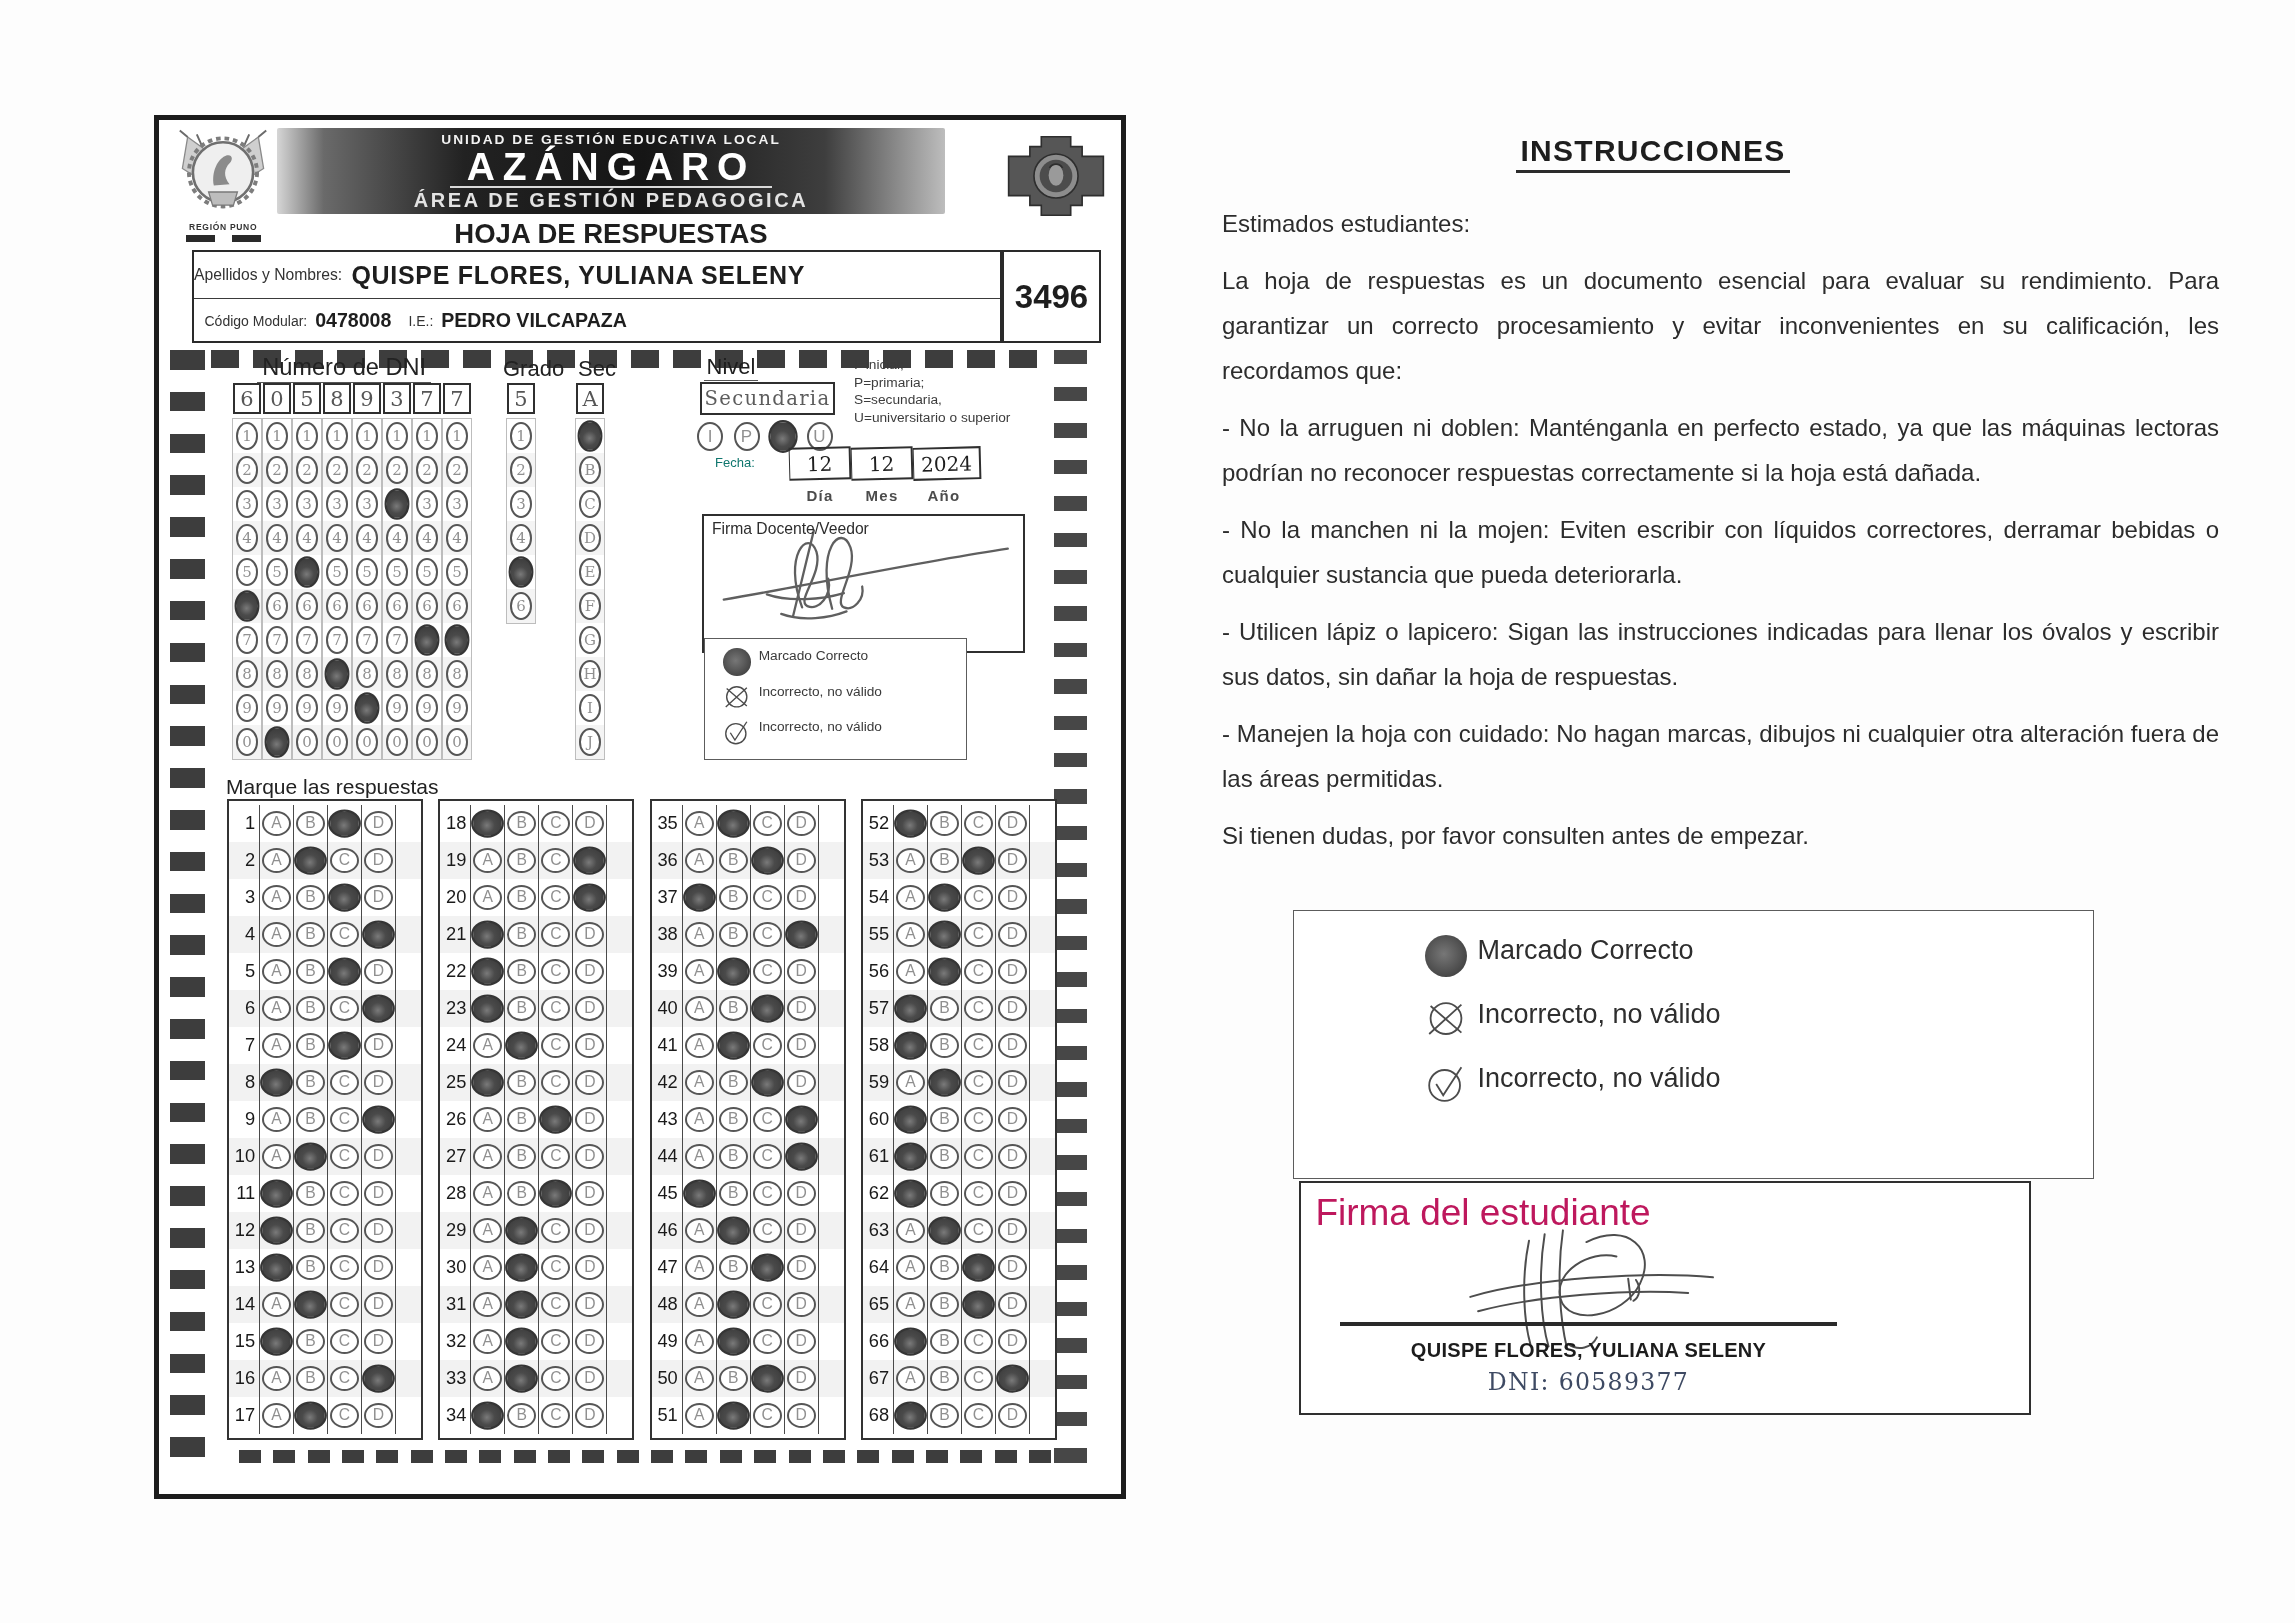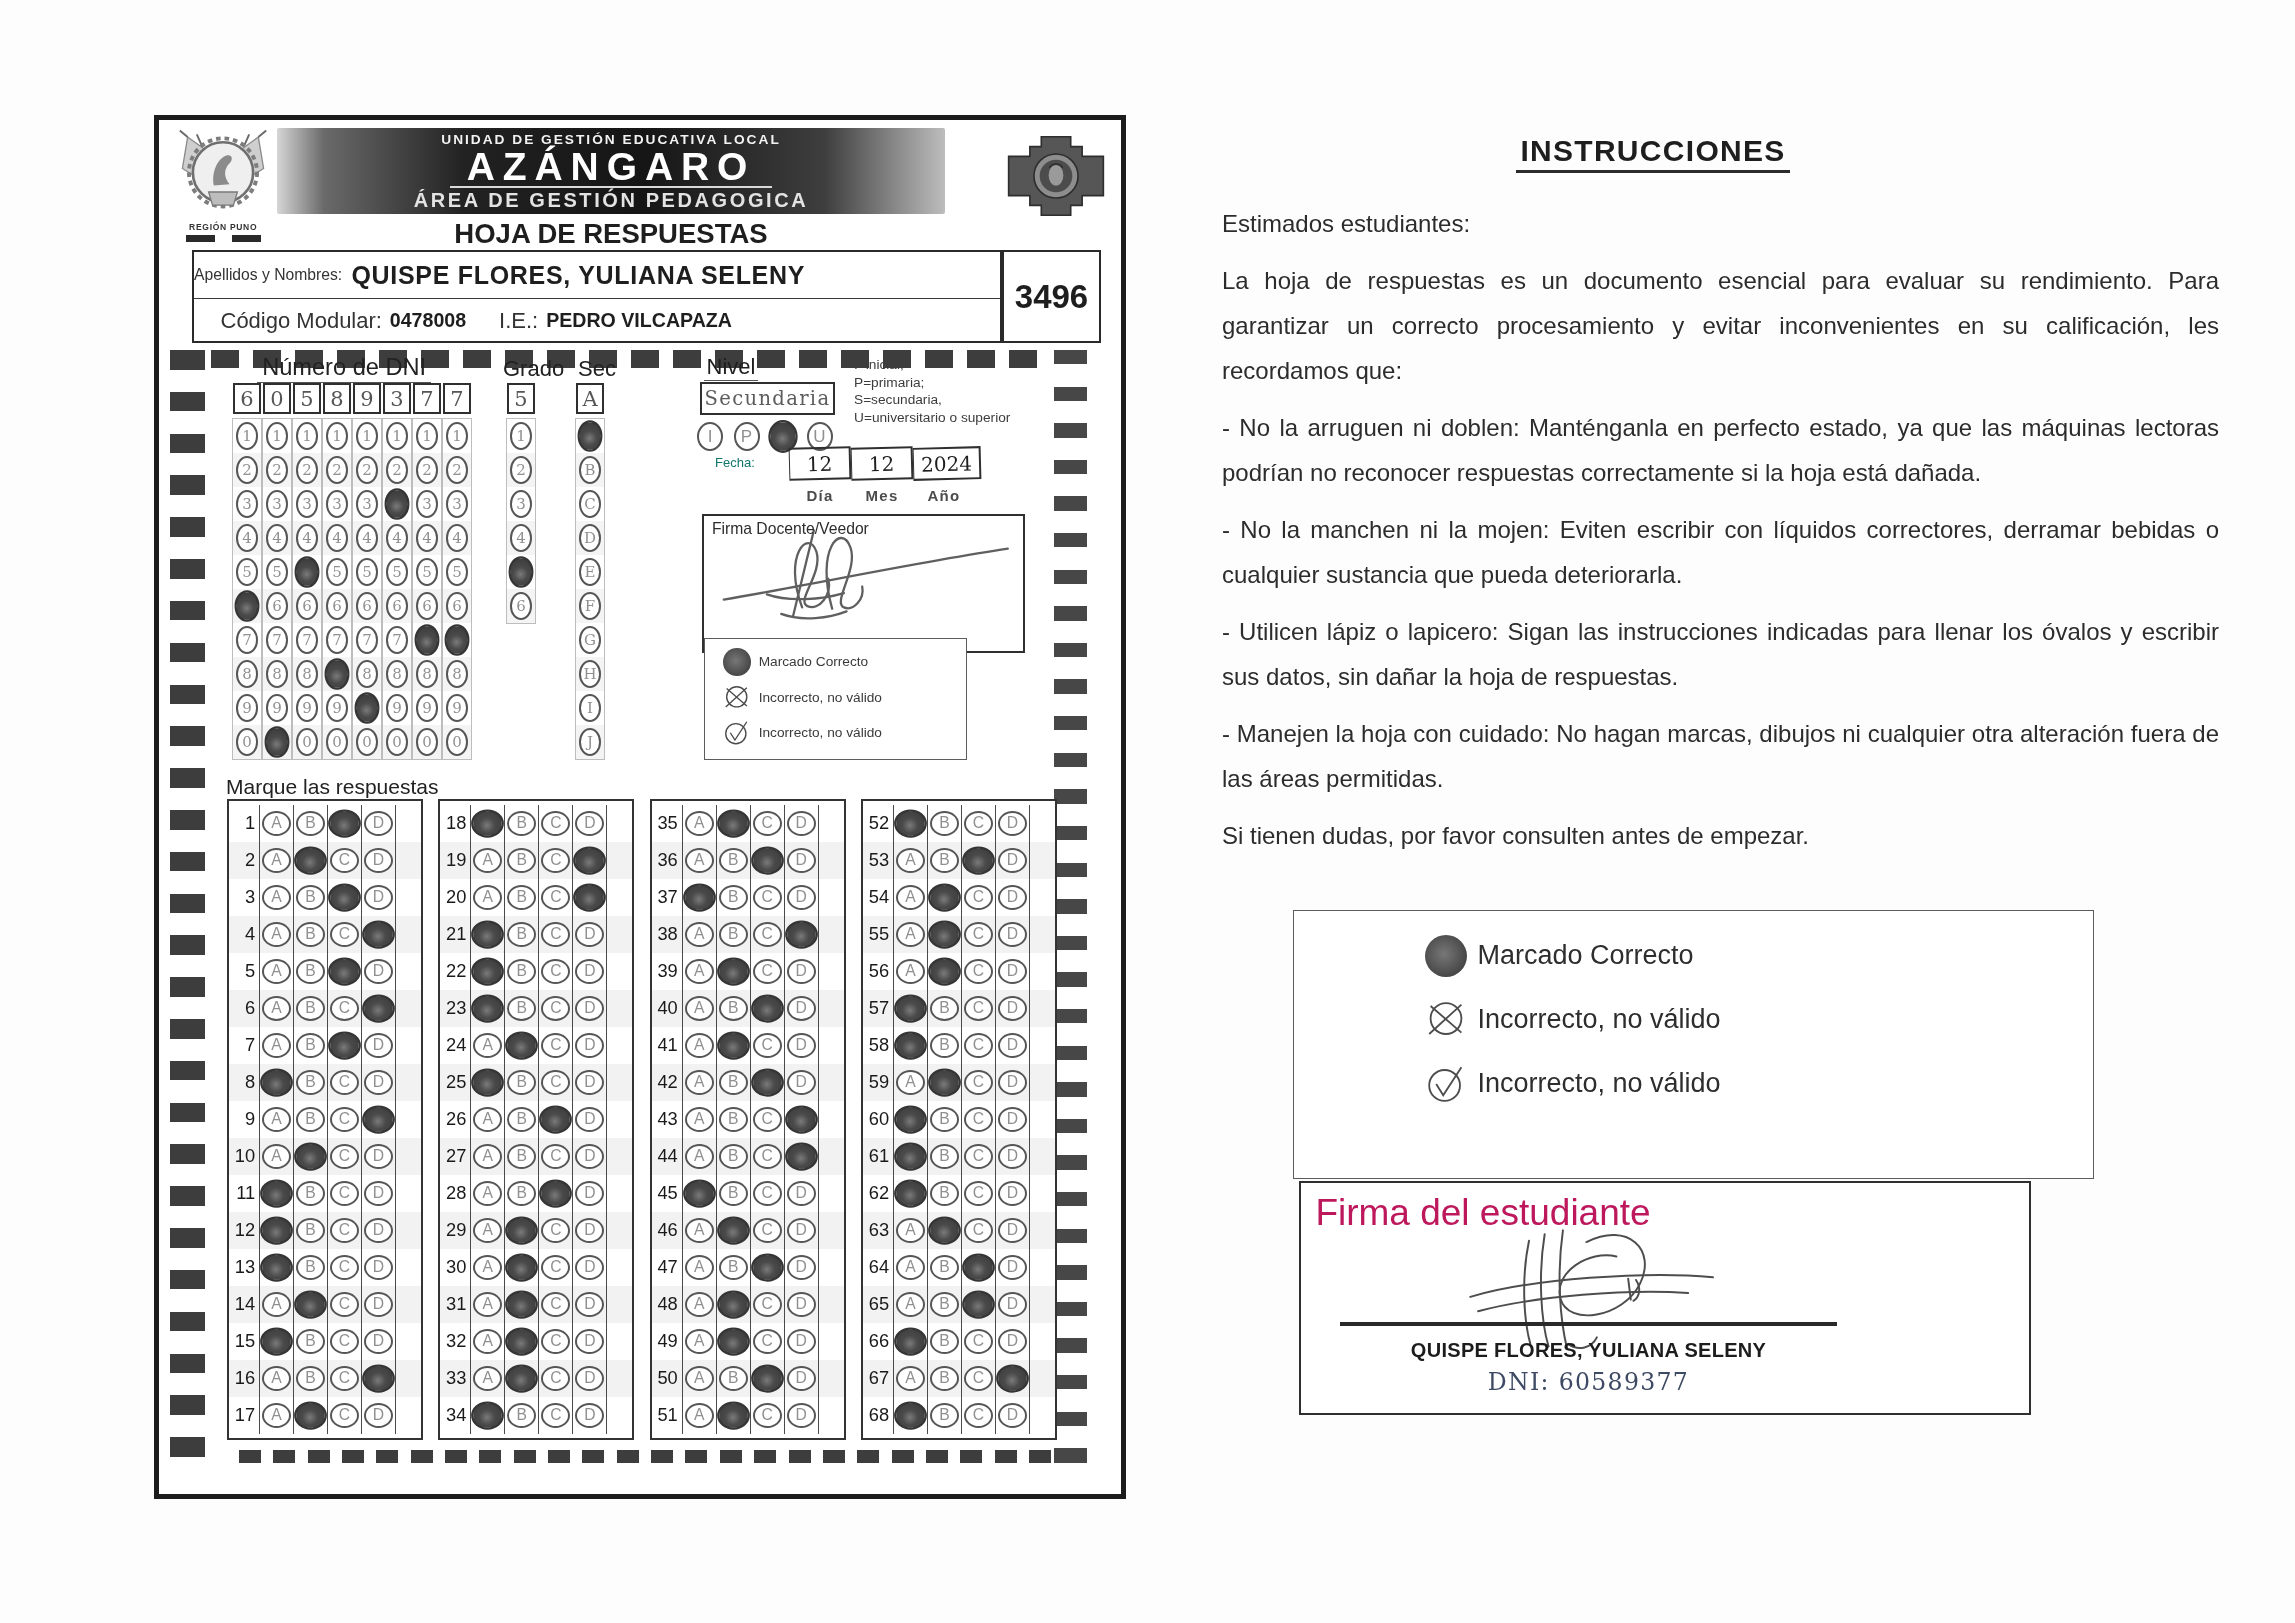--- a/index.html
+++ b/index.html
@@ -29,21 +29,21 @@
 
   .sheet-title{left:118px;top:98px;width:668px;text-align:center;}
   .sheet-title span{font-size:27.5px;font-weight:bold;border-bottom:2.6px solid #2b2b2b;padding:0 9.2px 1.3px;}
 
   .info-box{left:33px;top:130px;width:810px;height:93px;border:2px solid #2a2a2a;background:#fff;}
   .info-row1{height:47px;border-bottom:1.3px solid #3a3a3a;display:flex;align-items:center;padding:0 0;}
   .info-row2{height:43px;display:flex;align-items:center;padding:0 10.5px;}
   .flabel{font-size:15.7px;color:#333;margin-right:9.2px;white-space:nowrap;}
   .fvalue{font-size:25px;font-weight:bold;letter-spacing:0.7px;white-space:nowrap;}
   .fvalue2{font-size:19.6px;font-weight:bold;margin-right:17px;white-space:nowrap;}
-  .flabel2{font-size:22px;color:#333;margin-right:7.9px;white-space:nowrap;margin-left:16px;}
+  .flabel2{font-size:14px;color:#333;margin-right:7.9px;white-space:nowrap;}
   .numbox{left:843px;top:130px;width:99px;height:93px;border:2px solid #2a2a2a;
           display:flex;align-items:center;justify-content:center;font-size:33px;font-weight:bold;}
 
   
   .timing-top{left:52px;top:230px;width:826px;height:18.3px;display:flex;justify-content:space-between;}
   .timing-top i{display:block;width:27.5px;height:18.3px;background:#3d3d3d;}
   .timing-bottom{left:80px;top:1330px;width:812px;height:13px;display:flex;justify-content:space-between;}
   .timing-bottom i{display:block;width:22px;height:13px;background:#3d3d3d;}
   .timing-left{left:10.5px;top:230px;width:35px;height:1107px;display:flex;flex-direction:column;justify-content:space-between;}
   .timing-left i{display:block;width:35px;height:19.6px;background:#3d3d3d;}
@@ -84,21 +84,21 @@
   .fecha-cell.year{width:68px;}
   .fecha-sub{left:630px;top:367px;width:191px;display:flex;}
   .fecha-sub span{font-weight:bold;font-size:15px;color:#4c4c4c;width:62px;text-align:center;letter-spacing:1.3px;}
 
   .firma-doc{left:543px;top:394px;width:323px;height:139px;border:2px solid #2f2f2f;}
   .firma-doc .lab{position:absolute;left:7.9px;top:3.9px;font-size:15.7px;color:#2d2d2d;}
 
   
   .legend-box{border:1.3px solid #5c5c5c;background:#fff;}
   .sheet-legend{left:545px;top:518px;width:263px;height:122px;padding:9.2px 0 0 18.3px;}
-  .legend-row{display:flex;align-items:center;margin-bottom:7.9px;}
+  .legend-row{display:flex;margin-bottom:7.9px;}
   .lg-dot{border-radius:50%;background:radial-gradient(circle at 45% 45%,#777,#474747 70%);}
   .sheet-legend .lg-ic{width:27.5px;height:27.5px;margin-right:7.9px;flex:0 0 auto;}
   .sheet-legend .lg-tx{font-size:13.7px;color:#3a3a3a;}
   .right-legend{left:1293px;top:910px;width:668px;height:243px;padding:23.6px 0 0 131px;position:absolute;}
   .right-legend .lg-ic{width:42px;height:42px;margin-right:10.5px;flex:0 0 auto;}
   .right-legend .lg-tx{font-size:27px;color:#2e2e2e;}
   .right-legend .legend-row{margin-bottom:22px;}
 
   
   .answers-label{left:67px;top:655px;font-size:21px;color:#222;}

